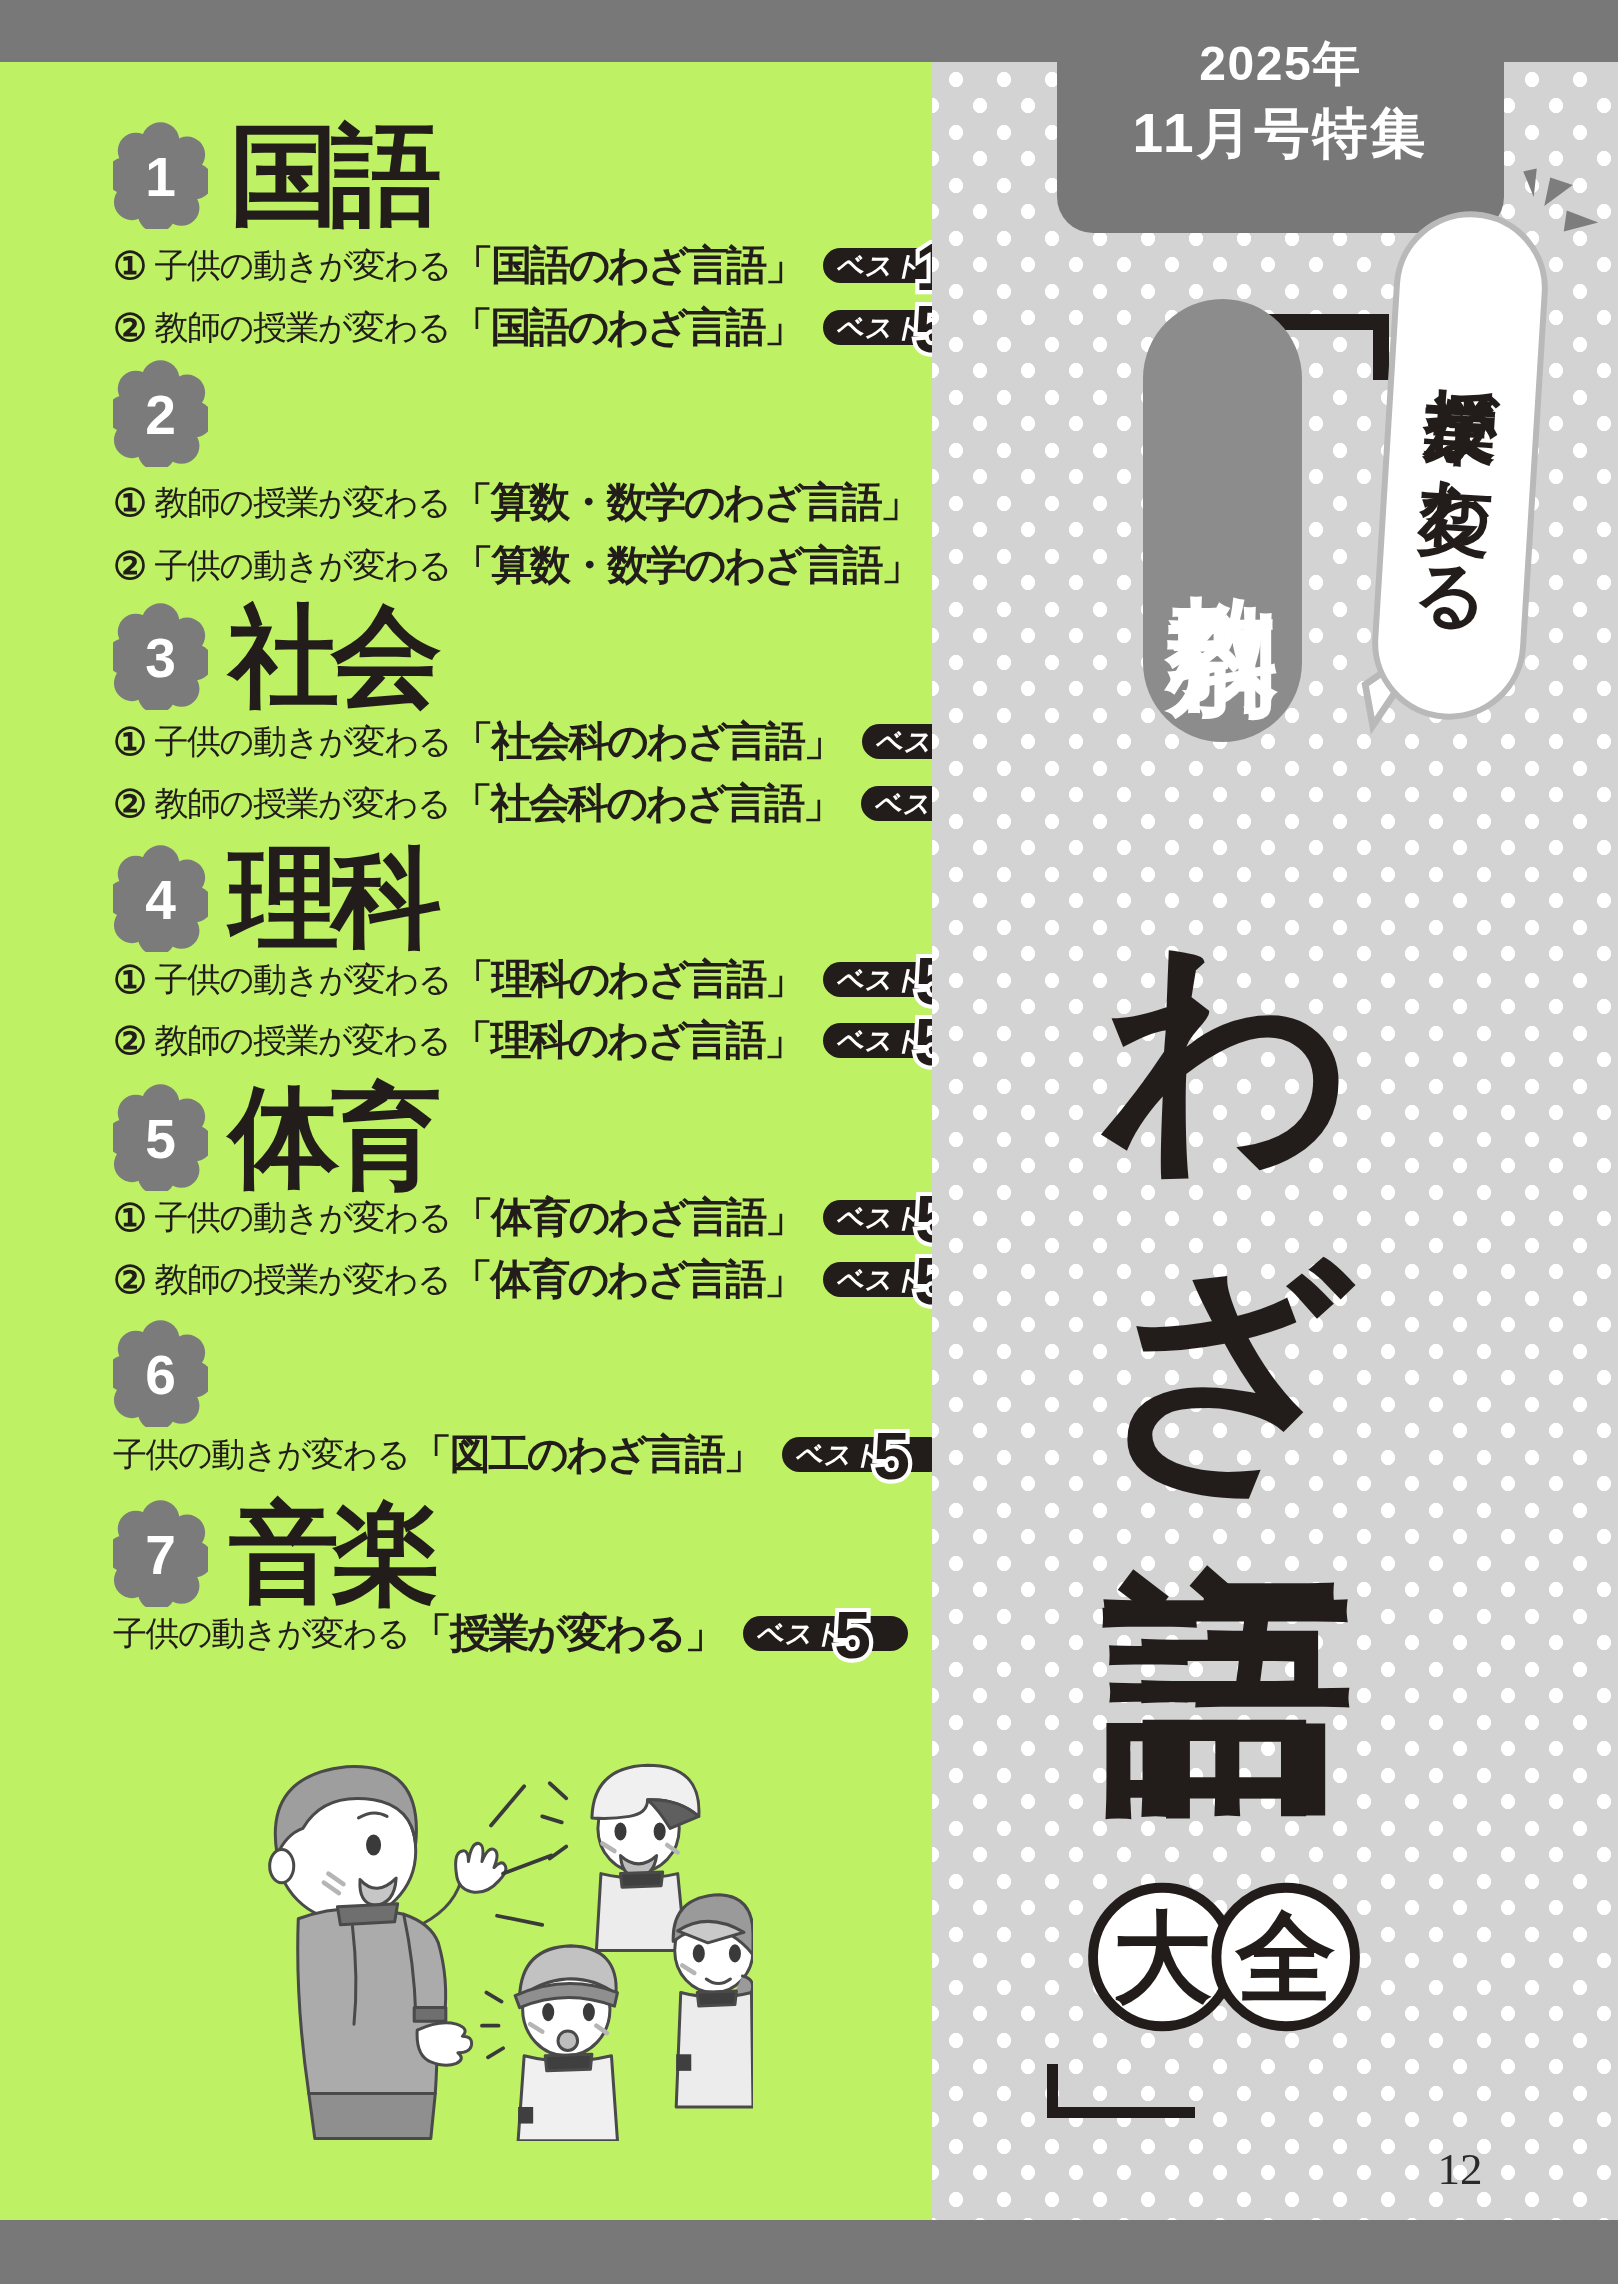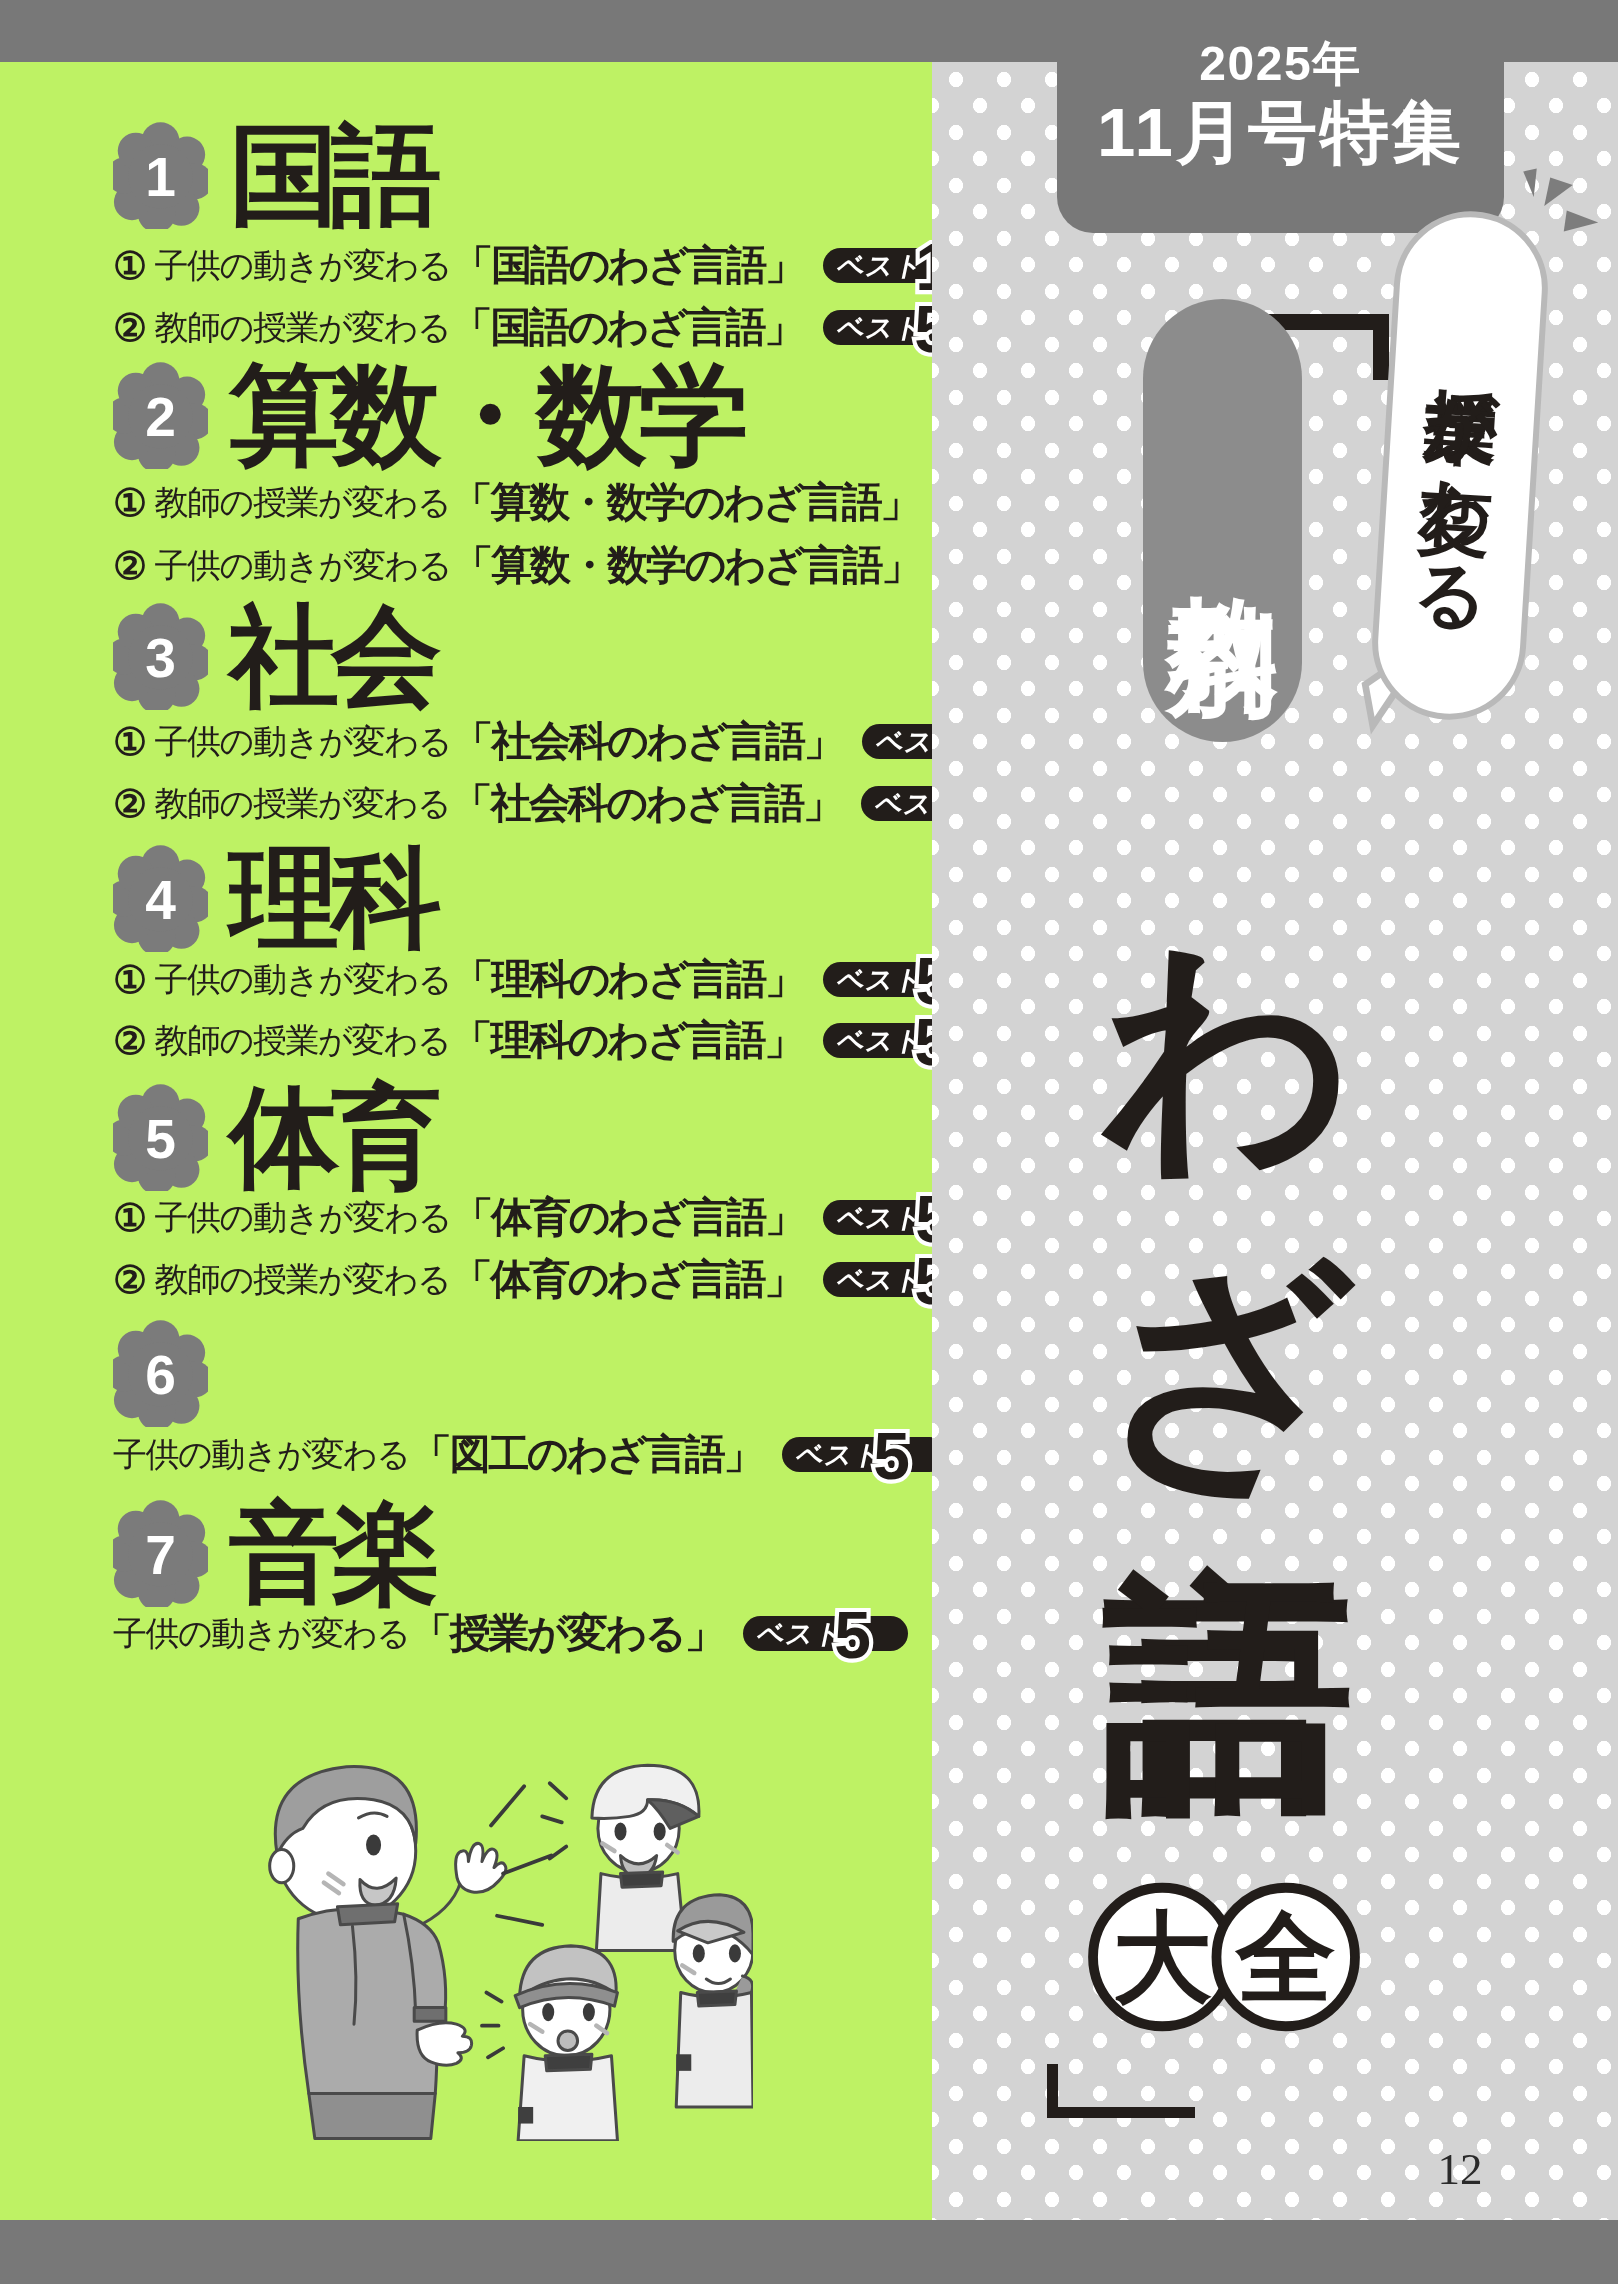--- a/index.html
+++ b/index.html
@@ -13,21 +13,21 @@
   
   .dot-panel{position:absolute;left:932px;top:0;width:686px;height:2220px;z-index:1;
     background-color:#d3d3d3;
     background-image:radial-gradient(#ffffff 6.8px,rgba(255,255,255,0) 7.2px),
                      radial-gradient(#ffffff 6.8px,rgba(255,255,255,0) 7.2px);
     background-size:48px 53px;background-position:0 0,24px 26px;}
 
   .issue-tab{position:absolute;left:1057px;top:0;width:447px;height:233px;background:#787878;
     border-radius:0 0 36px 36px;z-index:5;text-align:center;}
   .issue-tab .year{margin-top:39px;font-size:48px;line-height:50px;font-weight:bold;color:#fff;letter-spacing:1.5px;}
-  .issue-tab .issue{margin-top:7.5px;font-size:69px;line-height:72px;font-weight:bold;color:#fff;letter-spacing:3px;}
+  .issue-tab .issue{margin-top:7.5px;font-size:55px;line-height:72px;font-weight:bold;color:#fff;letter-spacing:3px;}
 
   
   .bk{position:absolute;background:#221d1a;z-index:6;}
   .bk-open-h{left:1242px;top:314px;width:146px;height:16px;}
   .bk-open-v{left:1373px;top:314px;width:16px;height:66px;}
   .bk-close-v{left:1047px;top:2064px;width:10.5px;height:53px;}
   .bk-close-h{left:1047px;top:2107px;width:148px;height:11.3px;}
 
   
   .bubble{position:absolute;left:1383px;top:211px;width:154px;height:509px;background:#ffffff;
@@ -181,21 +181,20 @@
             <circle cx="86" cy="62" r="19"></circle>
           <circle cx="72" cy="90" r="19"></circle>
             <circle cx="46" cy="96" r="20"></circle>
             <circle cx="20" cy="84" r="19"></circle>
           <circle cx="12" cy="56" r="19"></circle>
             <circle cx="24" cy="30" r="19"></circle>
             <circle cx="50" cy="57" r="34"></circle>
         </g>
         <text x="50" y="78" text-anchor="middle">2</text>
       </svg>
-      <div class="sec-title">算数・数学</div>
     </div>
   </div>
   <div class="item" style="top:476px">
     <span class="mark">①</span>
     <span class="lead">教師の授業が変わる</span>
     <span class="quote">「算数・数学のわざ言語」</span>
     <span class="best">
       <span class="bl">ベスト</span>
       <svg width="113" height="75" viewBox="0 0 150 100">
         <text x="4" y="82">5</text>

